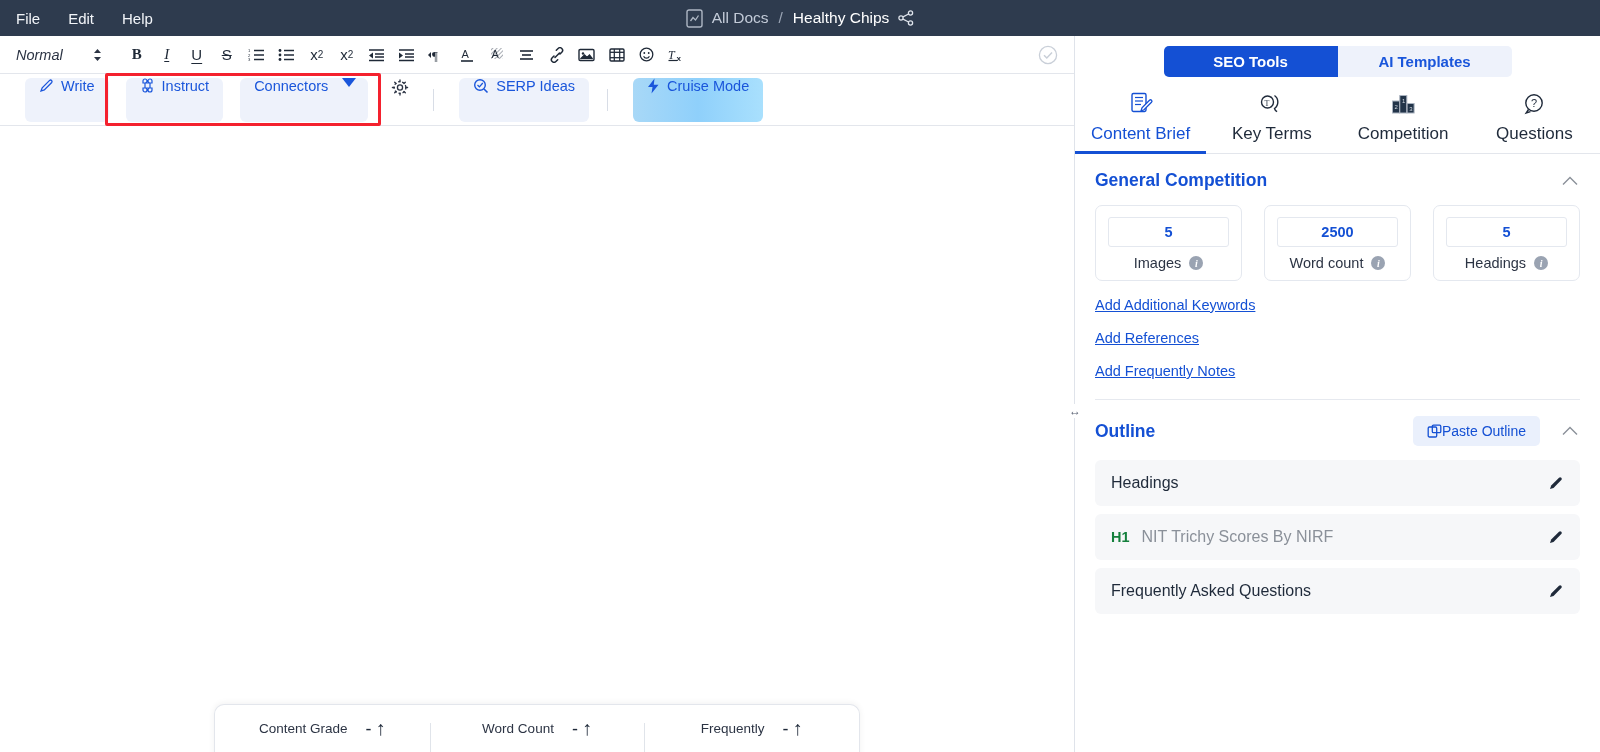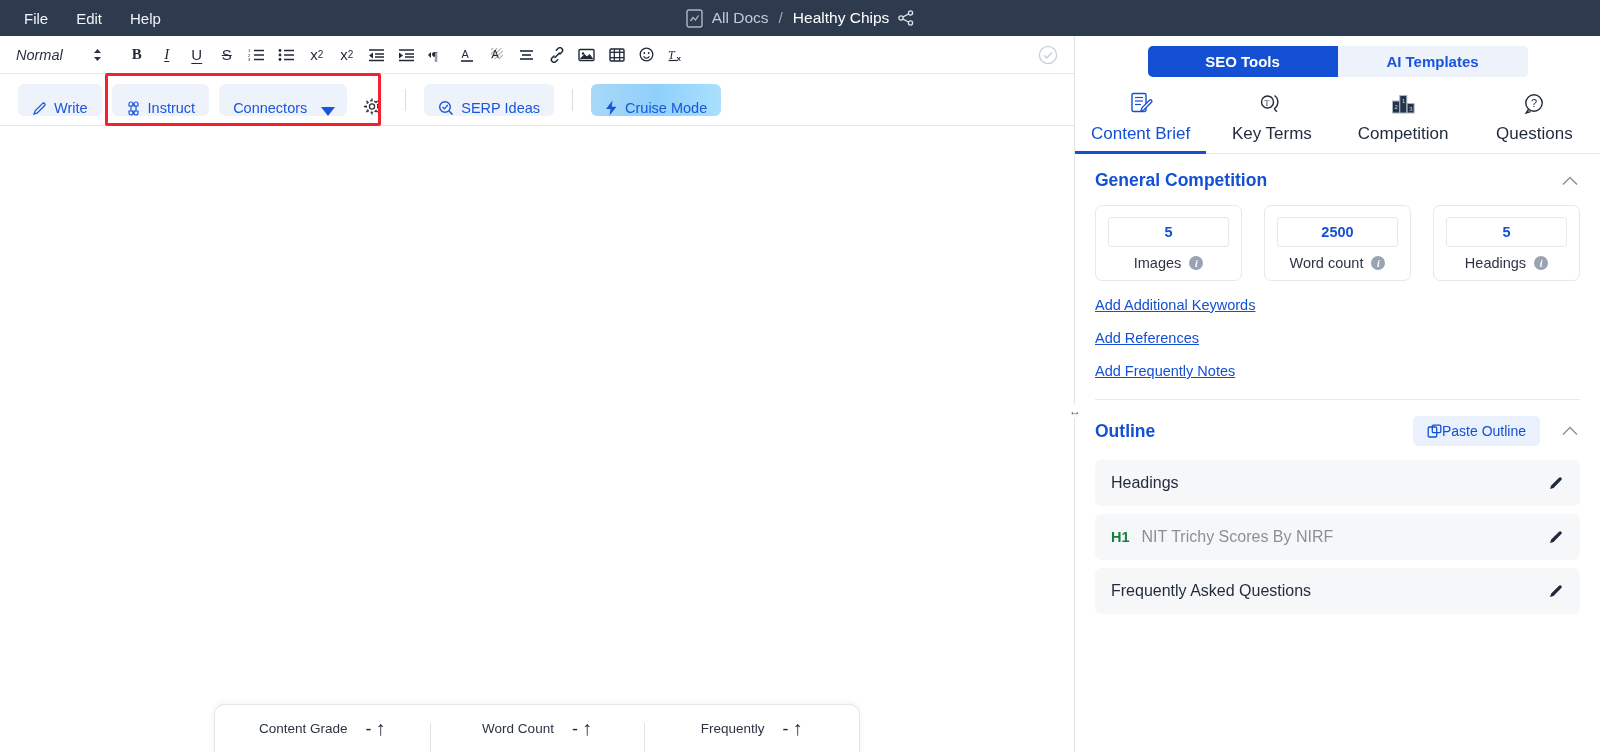--- a/index.html
+++ b/index.html
@@ -9,21 +9,21 @@
     background: #ffffff;
     overflow: hidden;
   }
   .app { position: relative; width: 1600px; height: 752px; display: flex; flex-direction: column; }
 
   
   .topbar {
     height: 36px; background: #2e3b4e; color: #e8ecf2;
     display: flex; align-items: center; position: relative; flex: none;
   }
-  .topbar-menu { display: flex; align-items: center; gap: 8px; padding-left: 14px; }
+  .topbar-menu { display: flex; align-items: center; gap: 8px; padding-left: 6px; }
   .topbar-menu .mi {
     font-size: 15px; color: #f2f5f9; padding: 4px 10px; border-radius: 4px; cursor: pointer;
   }
   .topbar-center {
     position: absolute; left: 0; right: 0; top: 0; height: 36px;
     display: flex; align-items: center; justify-content: center; gap: 9px;
     pointer-events: none;
   }
   .topbar-center > * { pointer-events: auto; }
   .doc-icon { width: 17px; height: 19px; display: block; }
@@ -53,23 +53,23 @@
   }
   .fmt-btn svg { display: block; }
   .saved-check { position: absolute; right: 16px; top: 50%; transform: translateY(-50%); cursor: pointer; }
 
   
   .actionbar {
     height: 52px; border-bottom: 1px solid #e3e6ec; display: flex; align-items: center;
     padding-left: 18px; gap: 10px; flex: none; position: relative;
   }
   .pill {
-    display: inline-flex; align-items: flex-end; gap: 7px;
-    height: 32px; padding: 0 14px; border-radius: 6px;
-    background: #eef2fb; color: #1a56db; font-size: 14.5px; cursor: pointer; white-space: nowrap;
+    display: inline-flex; align-items: flex-start; gap: 7px;
+    height: 44px; padding: 0 14px; border-radius: 6px;
+    background: #eef2fb; color: #1a56db; font-size: 14.5px; cursor: pointer; white-space: nowrap; margin-left: 7px;
   }
   .pill.connectors { padding-right: 12px; gap: 14px; }
   .pill.cruise {
     background: linear-gradient(90deg, #a8d8f7 0%, #8fd0fb 50%, #a9e0fd 100%);
     color: #1a56db; font-weight: 500;
   }
   .pill.gear { background: transparent; padding: 0 6px; width: 30px; justify-content: center; }
   .vdiv { width: 1px; height: 22px; background: #d8dde6; margin: 0 8px; }
   .caret-down { width: 0; height: 0; border-left: 7px solid transparent; border-right: 7px solid transparent; border-top: 9px solid #1a56db; }
   .redbox {
@@ -99,21 +99,21 @@
   .resizer .grip {
     position: absolute; left: -7px; top: 368px; width: 16px; height: 14px;
     display: flex; align-items: center; justify-content: center;
     font-size: 12px; color: #5b6374; background: #fff;
   }
 
   
   .sidebar { width: 525px; display: flex; flex-direction: column; background: #fff; min-width: 0; }
   .seg-wrap { padding: 10px 0 6px; display: flex; justify-content: center; flex: none; }
   .seg {
-    display: flex; background: #eef2fb; border-radius: 5px; overflow: hidden; width: 380px;
+    display: flex; background: #eef2fb; border-radius: 5px; overflow: hidden; width: 348px;
   }
   .seg-btn {
     flex: 1; height: 31px; display: flex; align-items: center; justify-content: center;
     font-size: 15px; font-weight: bold; color: #1a56db; cursor: pointer;
   }
   .seg-btn.active { background: #1450d4; color: #fff; }
 
   .tabs { display: flex; border-bottom: 1px solid #e3e6ec; flex: none; }
   .tab {
     flex: 1; display: flex; flex-direction: column; align-items: center; gap: 7px;

